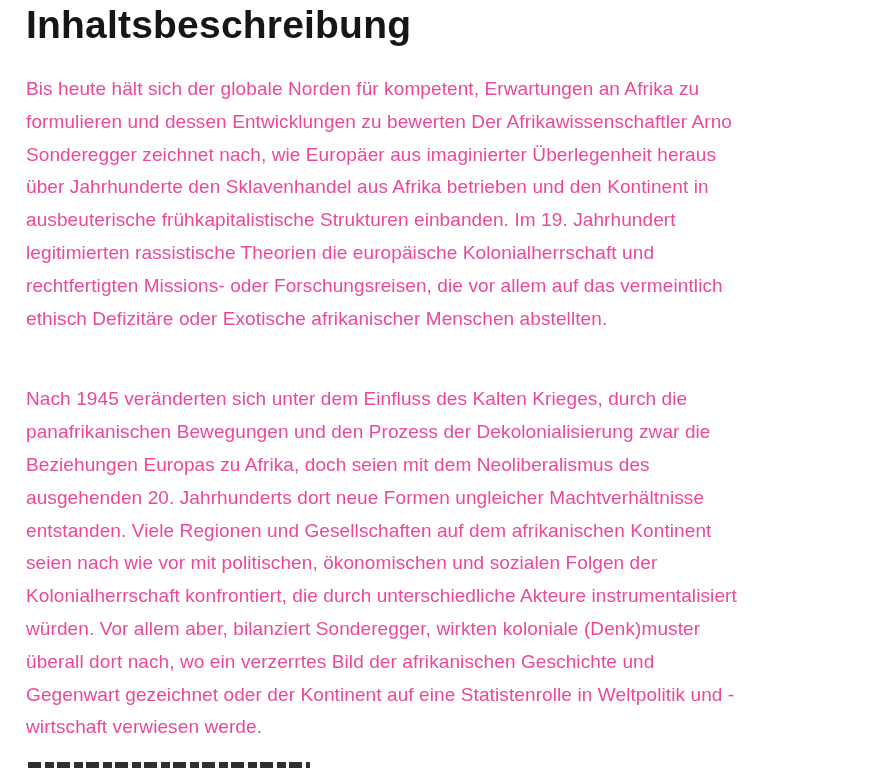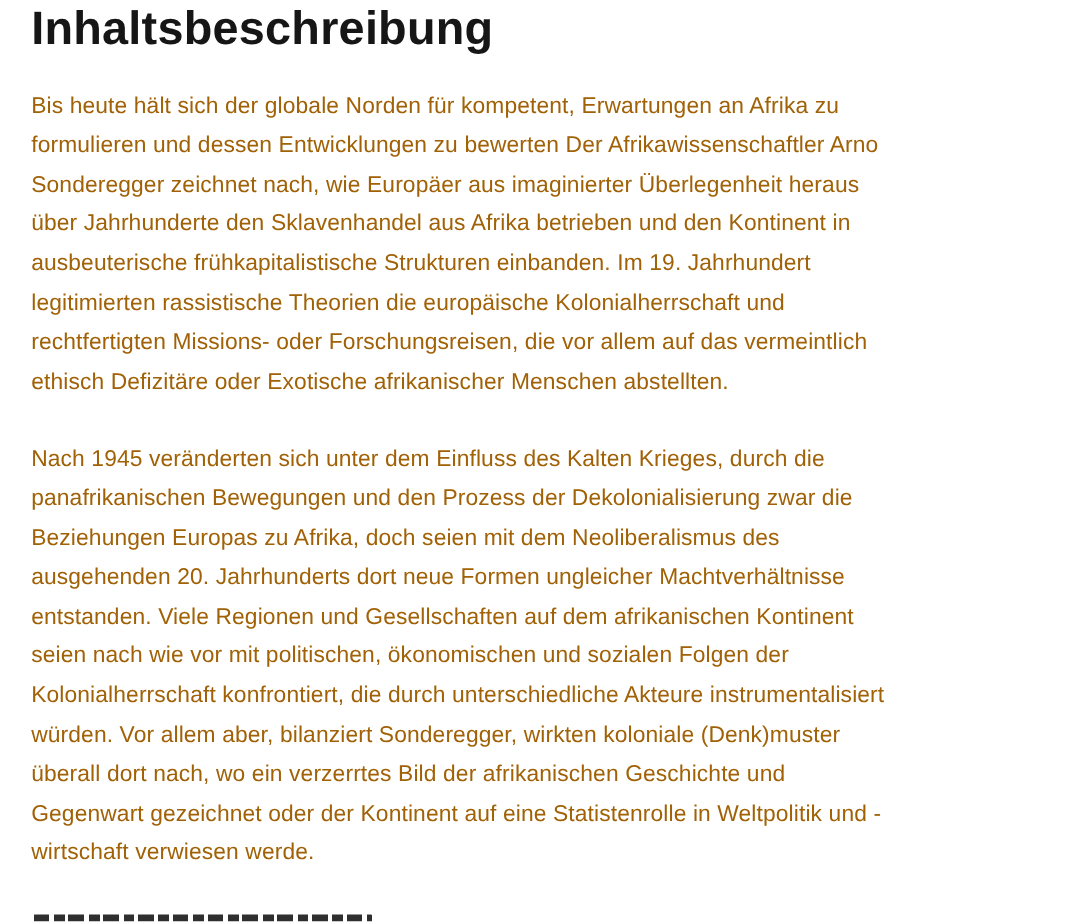--- a/index.html
+++ b/index.html
@@ -31,28 +31,28 @@
     font-weight: 700;
     letter-spacing: 0.2px;
     color: #161616;
   }
   .para {
     margin: 0;
     white-space: pre-line;
     font-size: 19px;
     line-height: 32.8px;
     font-weight: 400;
-    color: #a16207;
+    color: #ec4899;
     letter-spacing: 0.1px;
   }
   .para-1 {
     margin-top: 31px;
   }
   .para-2 {
-    margin-top: 32px;
+    margin-top: 48px;
   }
   
   .clipped-next-heading {
     position: absolute;
     left: 28px;
     bottom: 0;
     width: 282px;
     height: 6px;
     background: repeating-linear-gradient(
       90deg,

